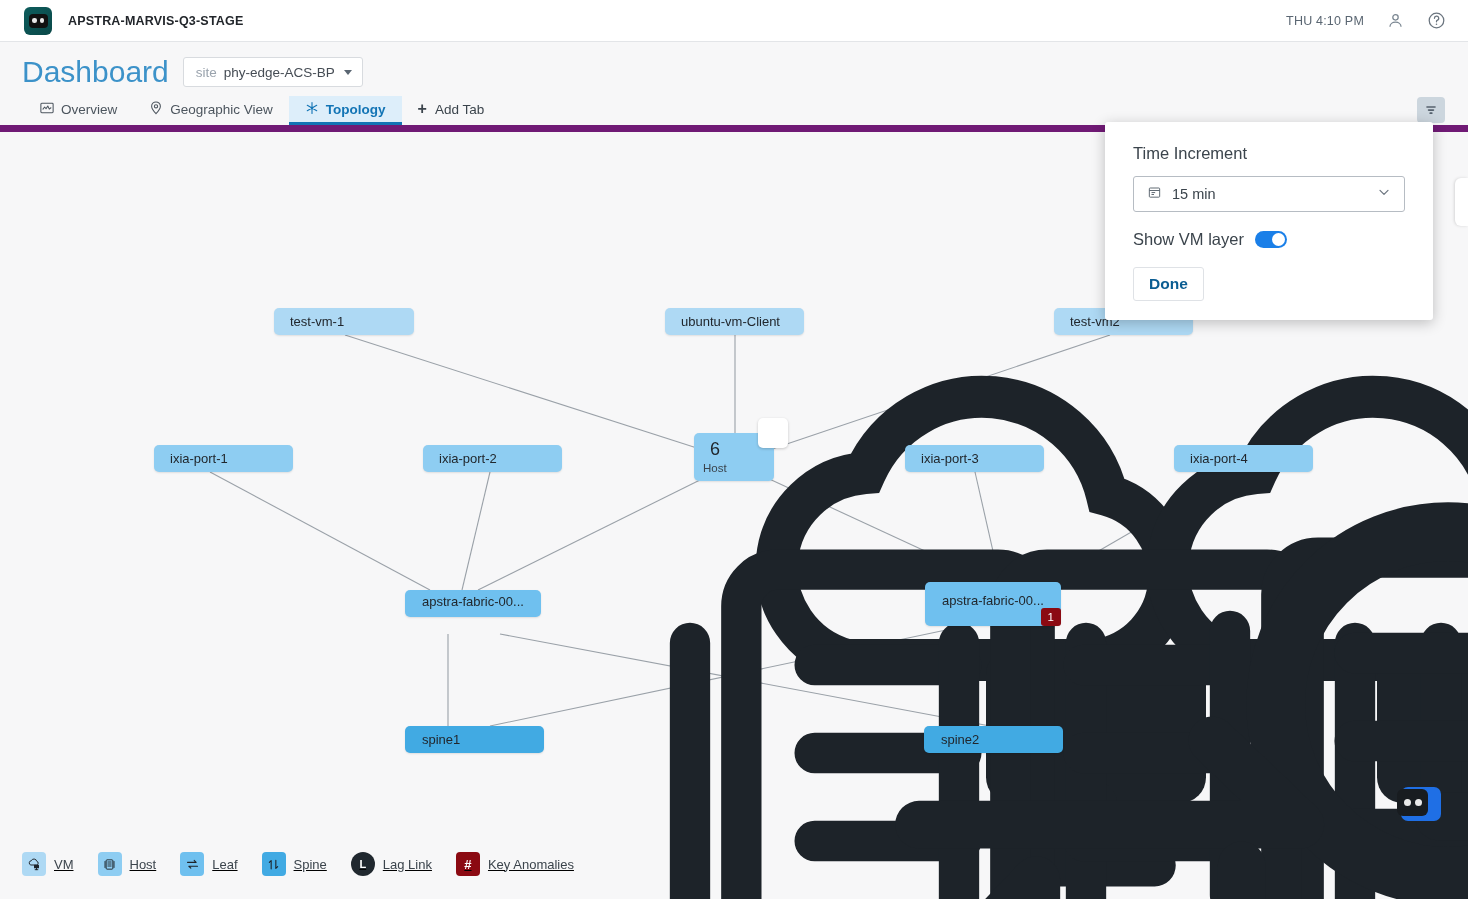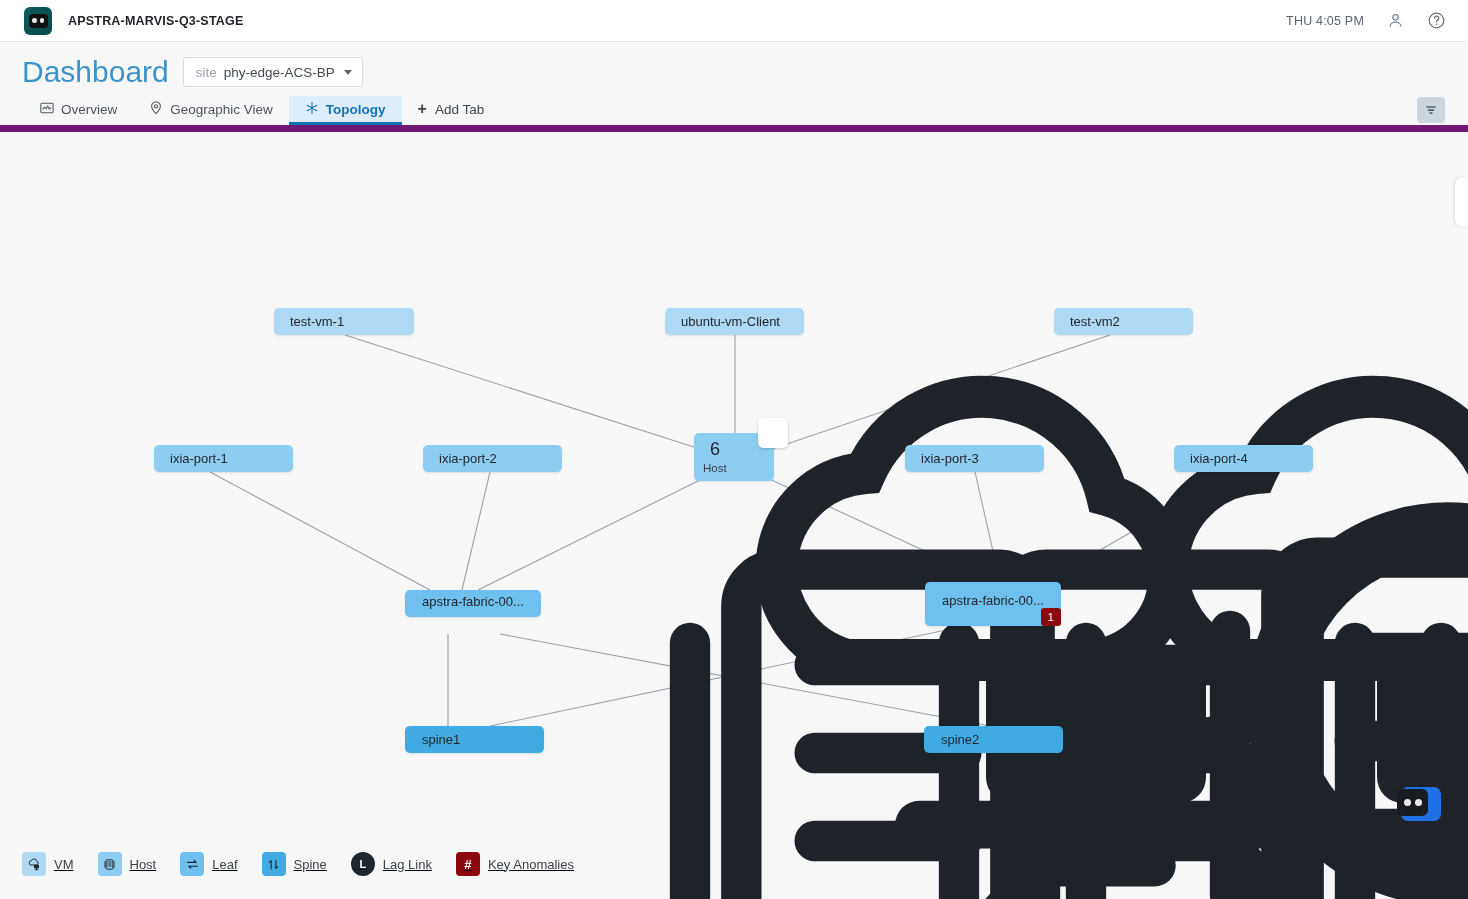--- a/index.html
+++ b/index.html
@@ -184,21 +184,21 @@
 
   <div class="topbar">
     <div class="logo-box">
       <div class="logo-face">
         <div class="logo-eye"></div>
           <div class="logo-eye"></div>
       </div>
     </div>
     <div class="app-title">APSTRA-MARVIS-Q3-STAGE</div>
     <div class="topbar-right">
-      <div class="clock">THU 4:05 PM</div>
+      <div class="clock">THU 4:10 PM</div>
       <div class="ic">
         <svg width="19" height="19" viewBox="0 0 24 24" fill="none" stroke="#7a8691" stroke-width="1.6">
           <circle cx="12" cy="8" r="3.4"></circle>
             <path d="M5 20c0-3.6 3.2-6 7-6s7 2.4 7 6"></path>
         </svg>
       </div>
       <div class="ic">
         <svg width="19" height="19" viewBox="0 0 24 24" fill="none" stroke="#6a747e" stroke-width="1.6">
           <circle cx="12" cy="12" r="9.2"></circle>
           <path d="M9.4 9.2a2.7 2.7 0 1 1 3.4 2.6c-.6.2-.8.8-.8 1.4v.5" stroke-linecap="round"></path>
@@ -482,14 +482,36 @@
 
   <div class="chatbot">
     <div class="chatbot-face">
       <div class="chatbot-eye"></div>
         <div class="chatbot-eye"></div>
     </div>
   </div>
 
   <div class="edge-handle"></div>
 
+  <div class="popover">
+    <div class="pop-h">Time Increment</div>
+    <div class="pop-select">
+      <span>
+        <svg width="15" height="15" viewBox="0 0 18 18" fill="none" stroke="#5a646e" stroke-width="1.15">
+          <rect x="2.8" y="3.6" width="12.4" height="11" rx="1"></rect>
+          <path d="M2.8 6.6h12.4M5.4 9.1h4.4M5.4 11.4h3"></path>
+        </svg>
+      </span>
+      <span class="pop-select-val">15 min</span>
+      <span class="chev-dn">
+        <svg width="16" height="16" viewBox="0 0 20 20" fill="none" stroke="#6a747e" stroke-width="1.5" stroke-linecap="round" stroke-linejoin="round">
+          <path d="M5 8l5 5 5-5"></path>
+        </svg>
+      </span>
+    </div>
+    <div class="vmrow">
+      <span class="vmrow-lbl">Show VM layer</span>
+      <span class="toggle"></span>
+    </div>
+    <div class="done-btn">Done</div>
+  </div>
 
 </div>
 
 </body></html>

